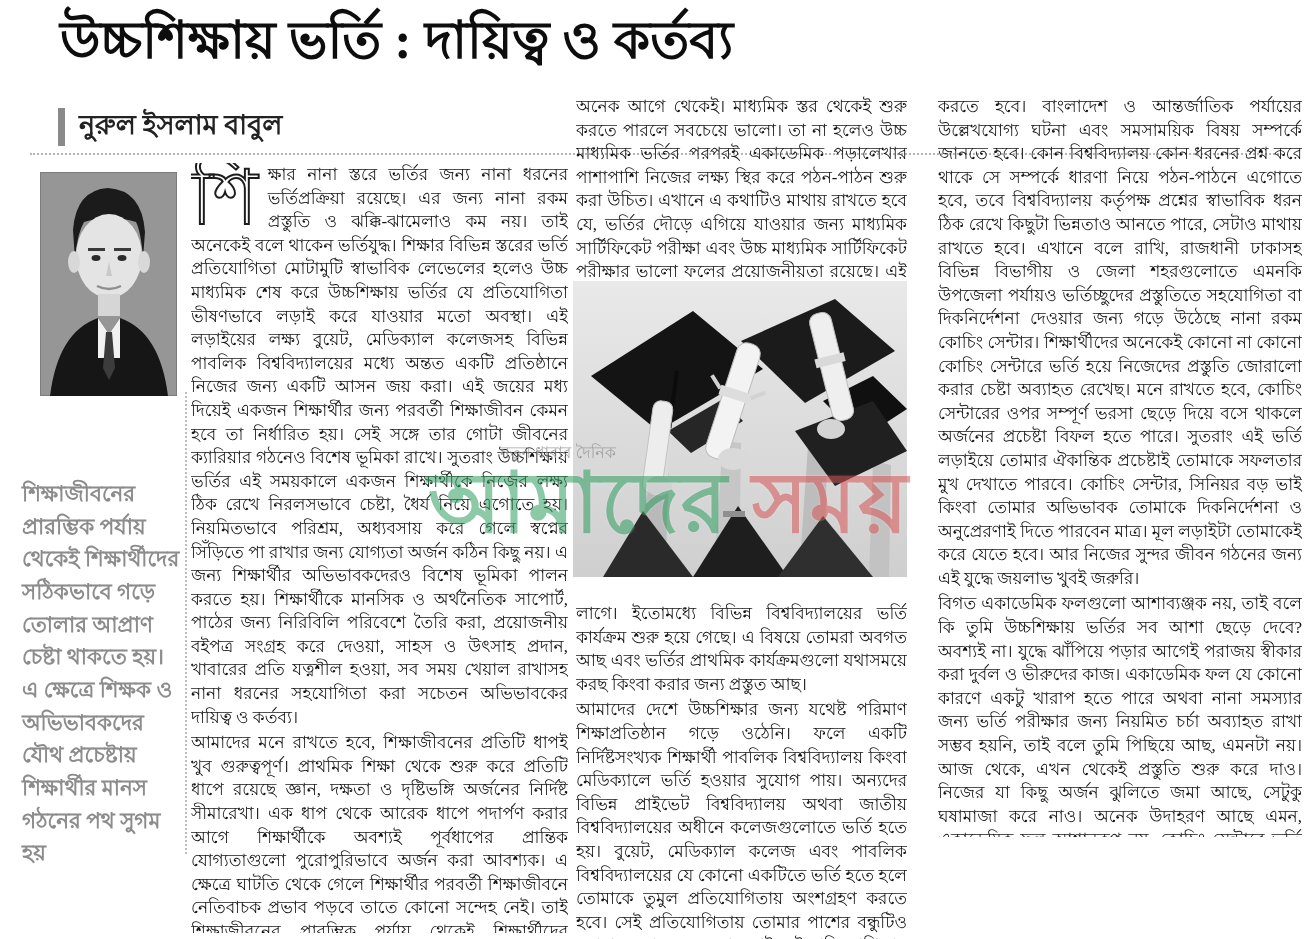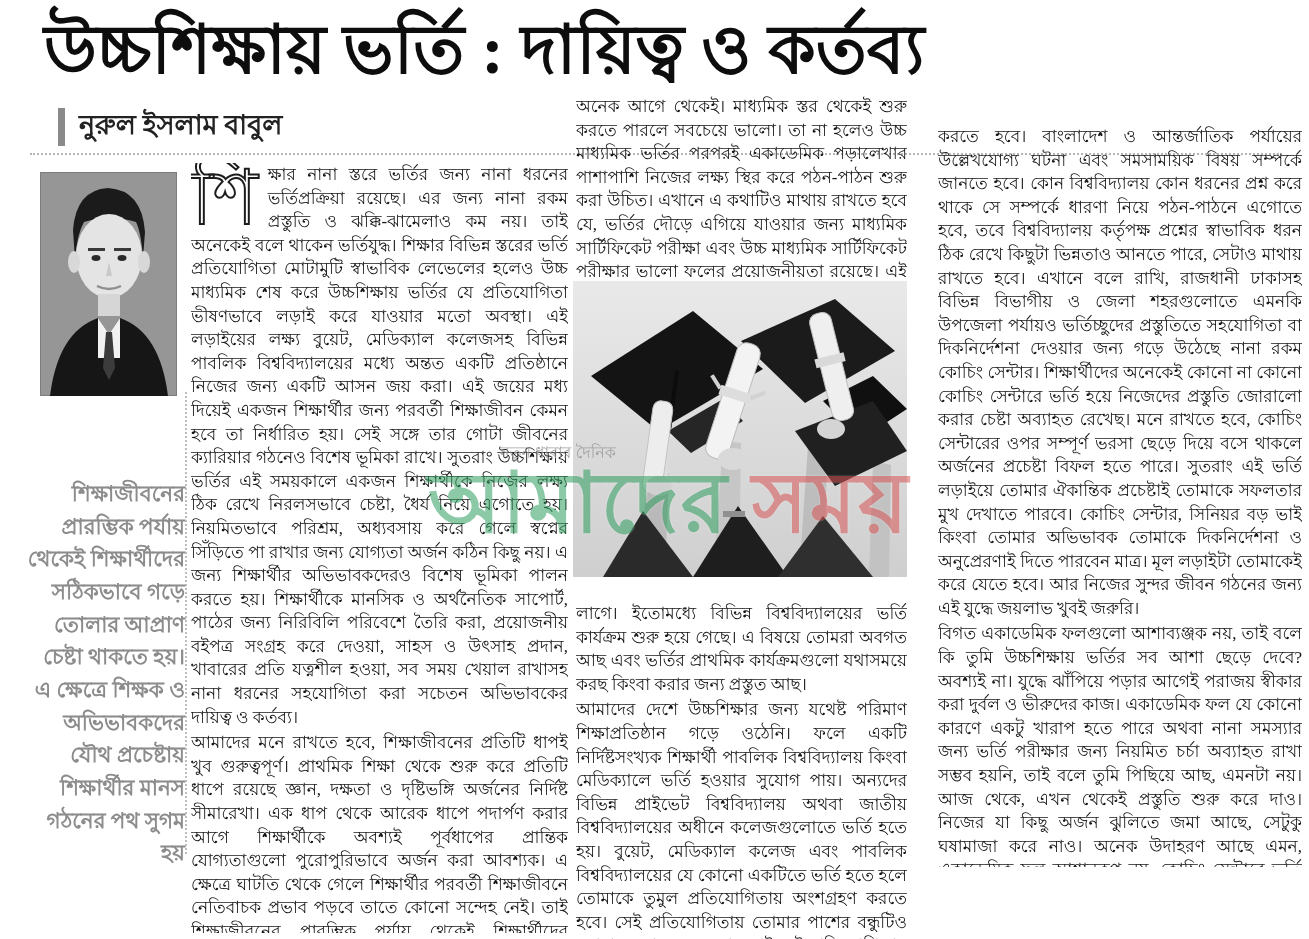--- a/index.html
+++ b/index.html
@@ -2,44 +2,44 @@
 <html lang="bn"><head>
 <meta charset="utf-8">
 <style>
   html,body{margin:0;padding:0;}
   body{
     width:1309px;height:939px;position:relative;background:#ffffff;
     font-family:"Liberation Serif","DejaVu Serif",serif;
     color:#1a1a1a;overflow:hidden;
   }
   .page-title{
-    position:absolute;left:44px;top:8px;width:1000px;
-    font-size:68px;font-weight:700;color:#0d0d0d;letter-spacing:0;
+    position:absolute;left:60px;top:8px;width:1000px;
+    font-size:52px;font-weight:700;color:#0d0d0d;letter-spacing:0;
     line-height:1.25;
   }
   .byline-wrap{position:absolute;left:42px;top:104px;display:flex;align-items:center;gap:14px;padding-left:16px;}
   .byline-bar{width:7px;height:38px;background:#8a8a8a;}
   .byline-text{font-size:27px;font-weight:600;color:#222;}
   .top-rule{
     position:absolute;left:30px;top:153px;width:1252px;height:0;
     border-top:2px dotted #b5b5b5;
   }
   
   .author-photo{position:absolute;left:40px;top:172px;width:137px;height:224px;}
   .pull-quote{
     position:absolute;left:22px;top:478px;width:163px;
-    text-align:right;font-size:21.5px;line-height:1.52;font-weight:600;color:#8c8c8c;
+    text-align:left;font-size:21.5px;line-height:1.52;font-weight:600;color:#8c8c8c;
   }
   
   .col{position:absolute;text-align:justify;font-size:17px;line-height:23.6px;color:#151515;}
   .col p{margin:0 0 2px 0;}
   .col1{left:191px;top:163px;width:377px;height:770px;overflow:hidden;}
   .col2top{left:576px;top:95px;width:331px;height:182px;overflow:hidden;}
   .col2bot{left:576px;top:585px;width:331px;height:352px;overflow:hidden;margin-top:17px;}
-  .col3{left:938px;top:95px;width:364px;height:742px;overflow:hidden;margin-top:30px;}
+  .col3{left:938px;top:95px;width:364px;height:742px;overflow:hidden;}
   .vrule{
     position:absolute;left:185px;top:392px;height:462px;width:0;
     border-left:2px dotted #bdbdbd;
   }
   .dropcap{
     float:left;font-size:76px;line-height:62px;padding:4px 10px 0 0;
     font-weight:400;color:#ffffff;-webkit-text-stroke:2px #1c1c1c;text-stroke:2px #1c1c1c;
   }
   .grad-photo{position:absolute;left:573px;top:281px;width:334px;height:296px;}
   

